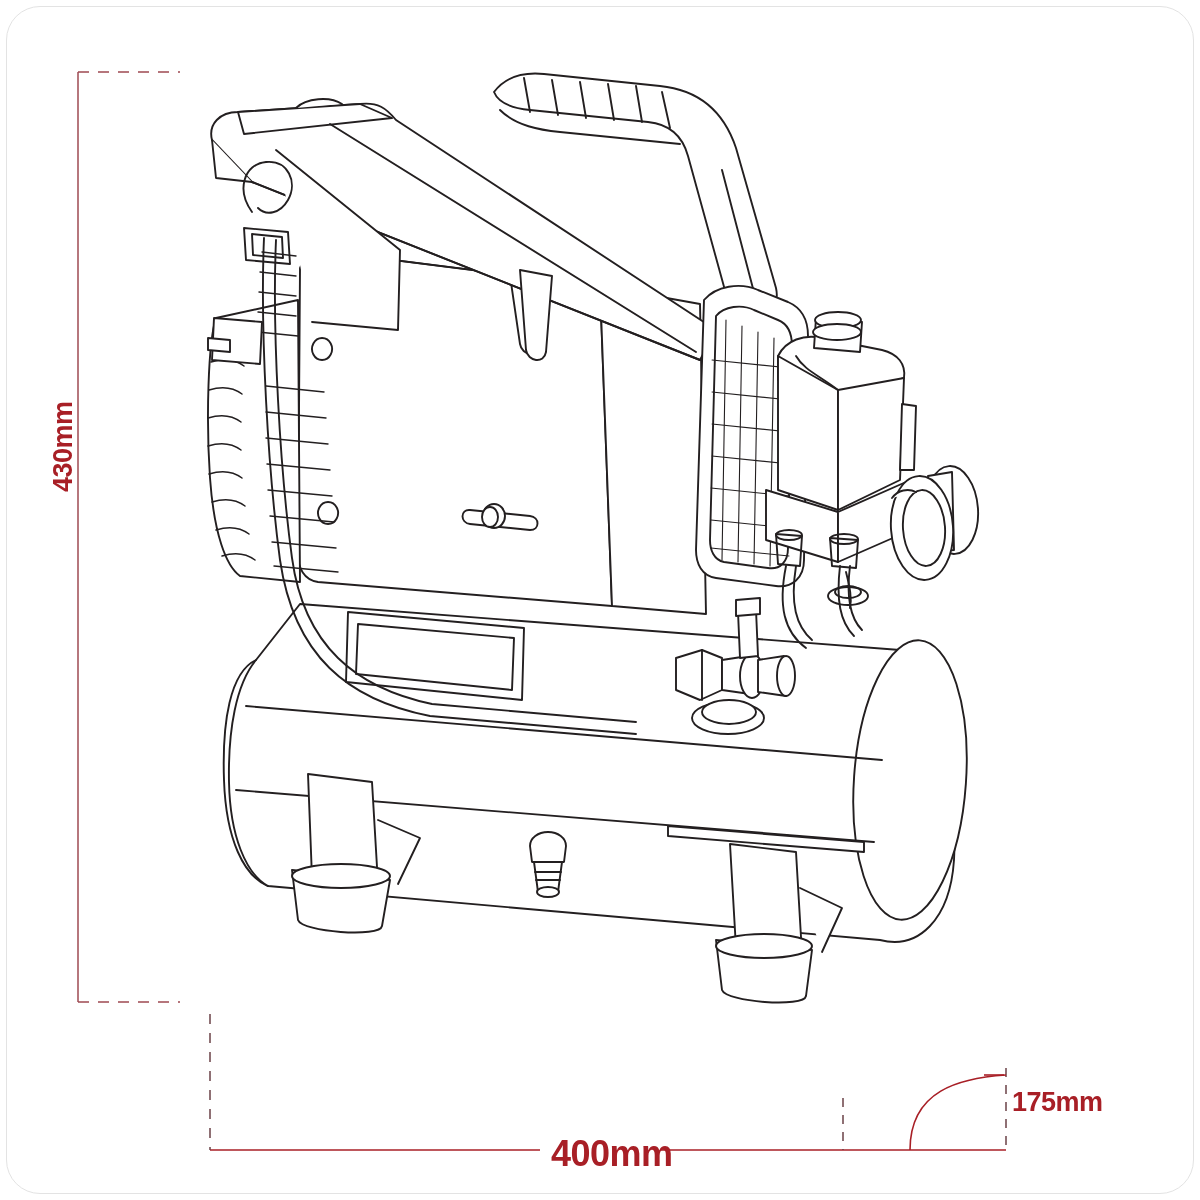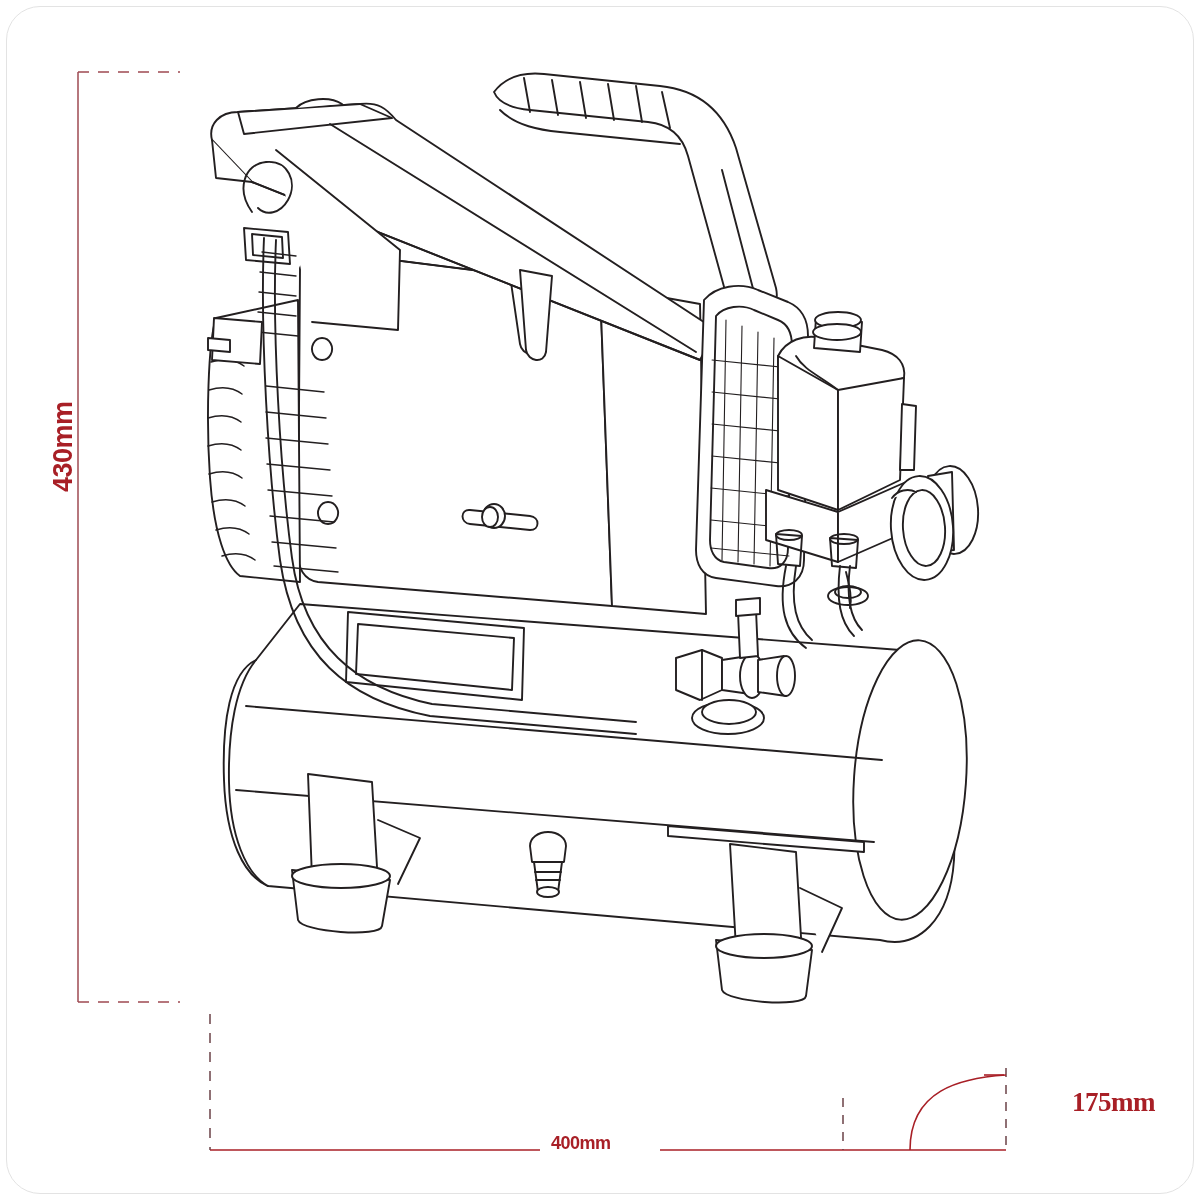--- a/index.html
+++ b/index.html
@@ -45,27 +45,26 @@
   #label-height {
     left: 48px;
     top: 492px;
     font-size: 27px;
     transform: rotate(-90deg);
     transform-origin: left top;
   }
   #label-width {
     left: 551px;
     top: 1133px;
-    font-size: 18px;
+    font-size: 36px;
   }
   #label-depth {
-    left: 1072px;
+    left: 1012px;
     top: 1087px;
     font-size: 27px;
-    font-family: Liberation Serif, serif;
   }
 </style>
 </head>
 <body>
 
 <div id="stage">
 
   <div id="frame-border"></div>
 
   <svg class="layer" viewBox="0 0 1200 1200">

